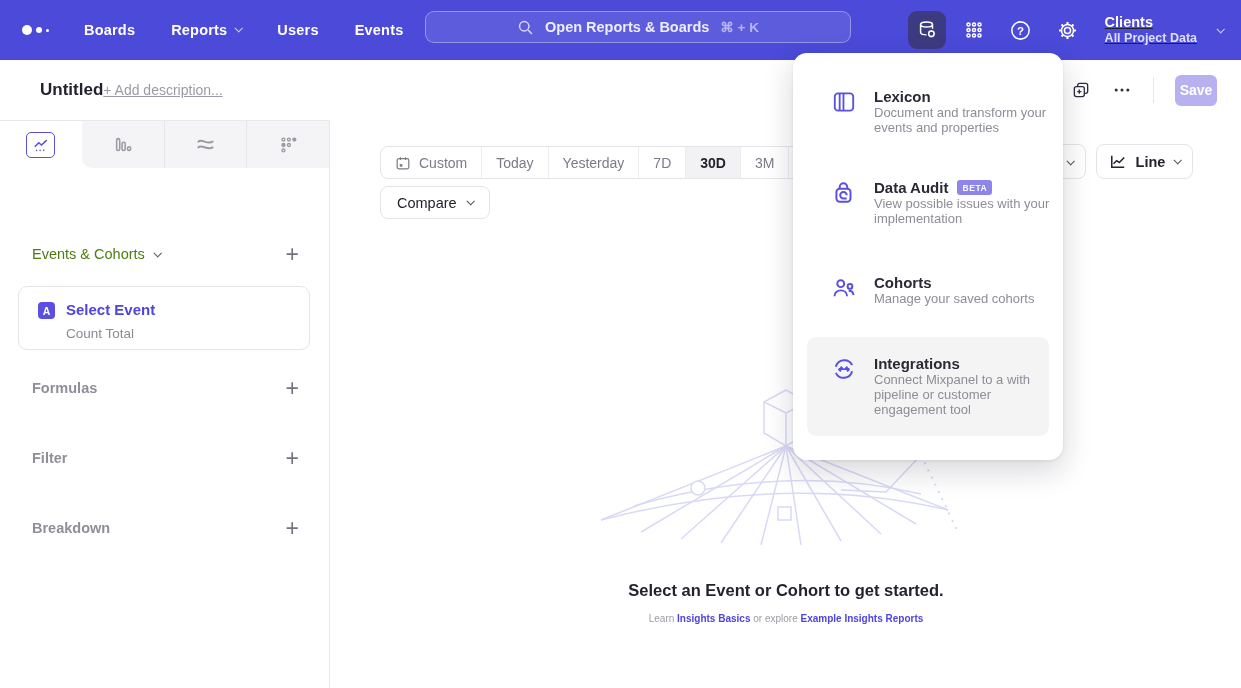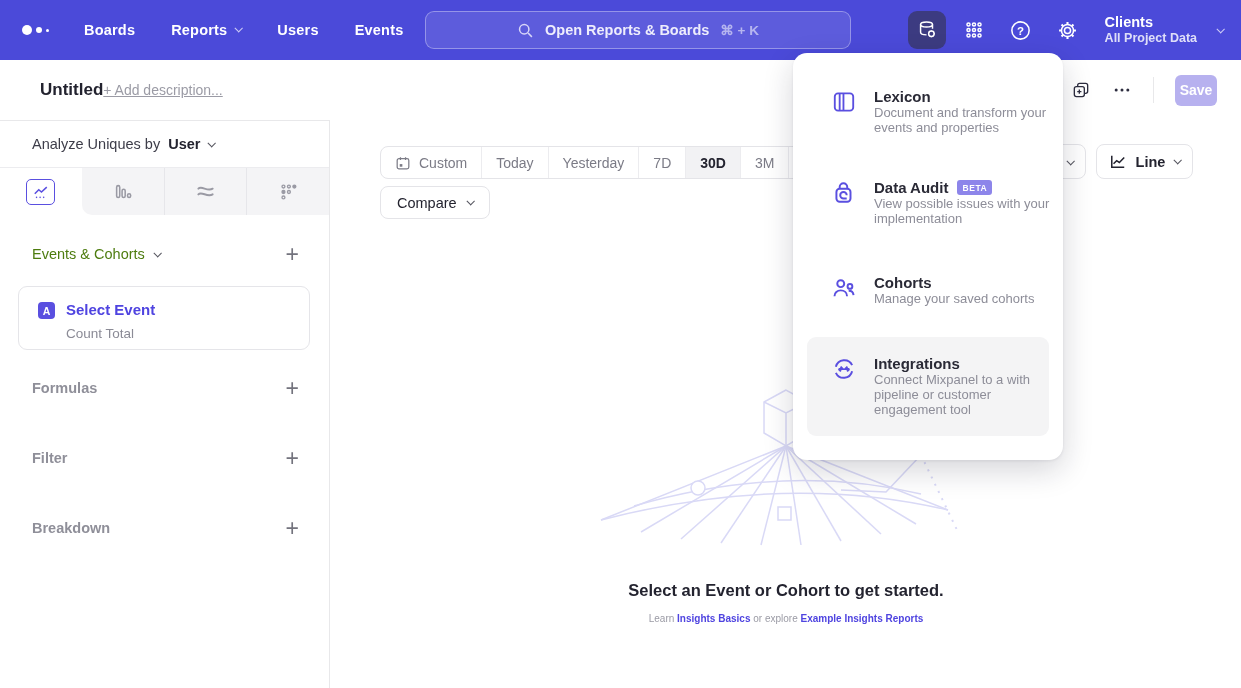--- a/index.html
+++ b/index.html
@@ -11,31 +11,31 @@
   .logo { margin-left:22px; display:flex; align-items:center; gap:4px; width:44px; }
   .logo i { background:#fff; border-radius:50%; display:block; }
   .logo i:nth-child(1){ width:10px; height:10px; }
   .logo i:nth-child(2){ width:6px; height:6px; }
   .logo i:nth-child(3){ width:3px; height:3px; }
   .nav-items { display:flex; align-items:center; gap:36px; margin-left:18px; }
   .nav-item { color:#fff; font-size:14.5px; font-weight:600; letter-spacing:.2px; display:flex; align-items:center; gap:8px; cursor:pointer; }
   .chev { display:inline-block; width:6px; height:6px; border-right:1.7px solid currentColor; border-bottom:1.7px solid currentColor; transform:rotate(45deg) translateY(-1px); }
   .nav-item .chev { color:#cfcdf6; margin-top:-3px; }
 
-  .search { position:absolute; left:425px; top:11px; width:426px; height:38px; background:rgba(255,255,255,.10); border:1px solid rgba(255,255,255,.35); border-radius:9px; display:flex; align-items:center; justify-content:center; gap:11px; cursor:text; }
+  .search { position:absolute; left:425px; top:11px; width:426px; height:32px; background:rgba(255,255,255,.10); border:1px solid rgba(255,255,255,.35); border-radius:9px; display:flex; align-items:center; justify-content:center; gap:11px; cursor:text; }
   .search .ph { color:#eeedfc; font-size:14.5px; font-weight:600; }
   .search .sc { color:rgba(255,255,255,.55); font-size:13.5px; font-weight:600; }
 
   .nav-right { position:absolute; right:18px; top:0; height:60px; display:flex; align-items:center; }
   .tool { width:38px; height:38px; border-radius:9px; display:flex; align-items:center; justify-content:center; margin-left:9px; cursor:pointer; background:transparent; border:none; }
   .tool.active { background:#3c3b81; }
   .project { margin-left:18px; margin-right:10px; color:#fff; line-height:1.25; cursor:pointer; }
   .project .org { font-size:14.5px; font-weight:700; }
   .project .nm { font-size:12.5px; font-weight:700; color:rgba(255,255,255,.82); }
-  .project-wrap { display:flex; align-items:center; gap:10px; cursor:pointer; }
+  .project-wrap { display:flex; align-items:center; gap:10px; cursor:pointer;text-decoration:underline; }
   .project-wrap .chev { color:#cfcdf6; }
 
   
   .page-header { position:absolute; top:60px; left:0; right:0; height:60px; background:#fff; display:flex; align-items:center; }
   .page-title { margin-left:40px; font-size:17px; font-weight:700; color:#23232f; }
   .page-desc { font-size:14px; color:#9b9ba5; cursor:text;text-decoration:underline; }
   .header-right { margin-left:auto; margin-right:24px; display:flex; align-items:center; gap:21px; }
   .icon-btn { background:none; border:none; cursor:pointer; display:flex; align-items:center; }
   .vdiv { width:1px; height:26px; background:#e8e8ea; }
   .save-btn { width:42px; height:31px; border:none; border-radius:6px; background:#b7b1ef; color:#fff; font-size:14px; font-weight:600; font-family:inherit; cursor:default; }
@@ -185,25 +185,20 @@
           <circle cx="12" cy="12" r="1.8"></circle>
           <circle cx="19" cy="12" r="1.8"></circle>
       </svg>
     </button>
     <span class="vdiv"></span>
     <button class="save-btn">Save</button>
   </div>
 </div>
 
 <aside class="sidebar">
-  <div class="analyze">
-    <span>Analyze Uniques by</span>
-    <b>User</b>
-    <span class="chev"></span>
-  </div>
 
   <div class="tabs">
     <div class="tab active">
       <span class="active-chip">
         <svg width="18" height="16" viewBox="0 0 20 18" fill="none" stroke="#5a4fe0" stroke-width="1.7">
           <polyline points="3,11 7.5,6.5 10.5,9 16.5,3.5"></polyline>
           <circle cx="5" cy="15" r="0.9" fill="#5a4fe0" stroke="none"></circle>
           <circle cx="9" cy="15" r="0.9" fill="#5a4fe0" stroke="none"></circle>
           <circle cx="13" cy="15" r="0.9" fill="#5a4fe0" stroke="none"></circle>
         </svg>

